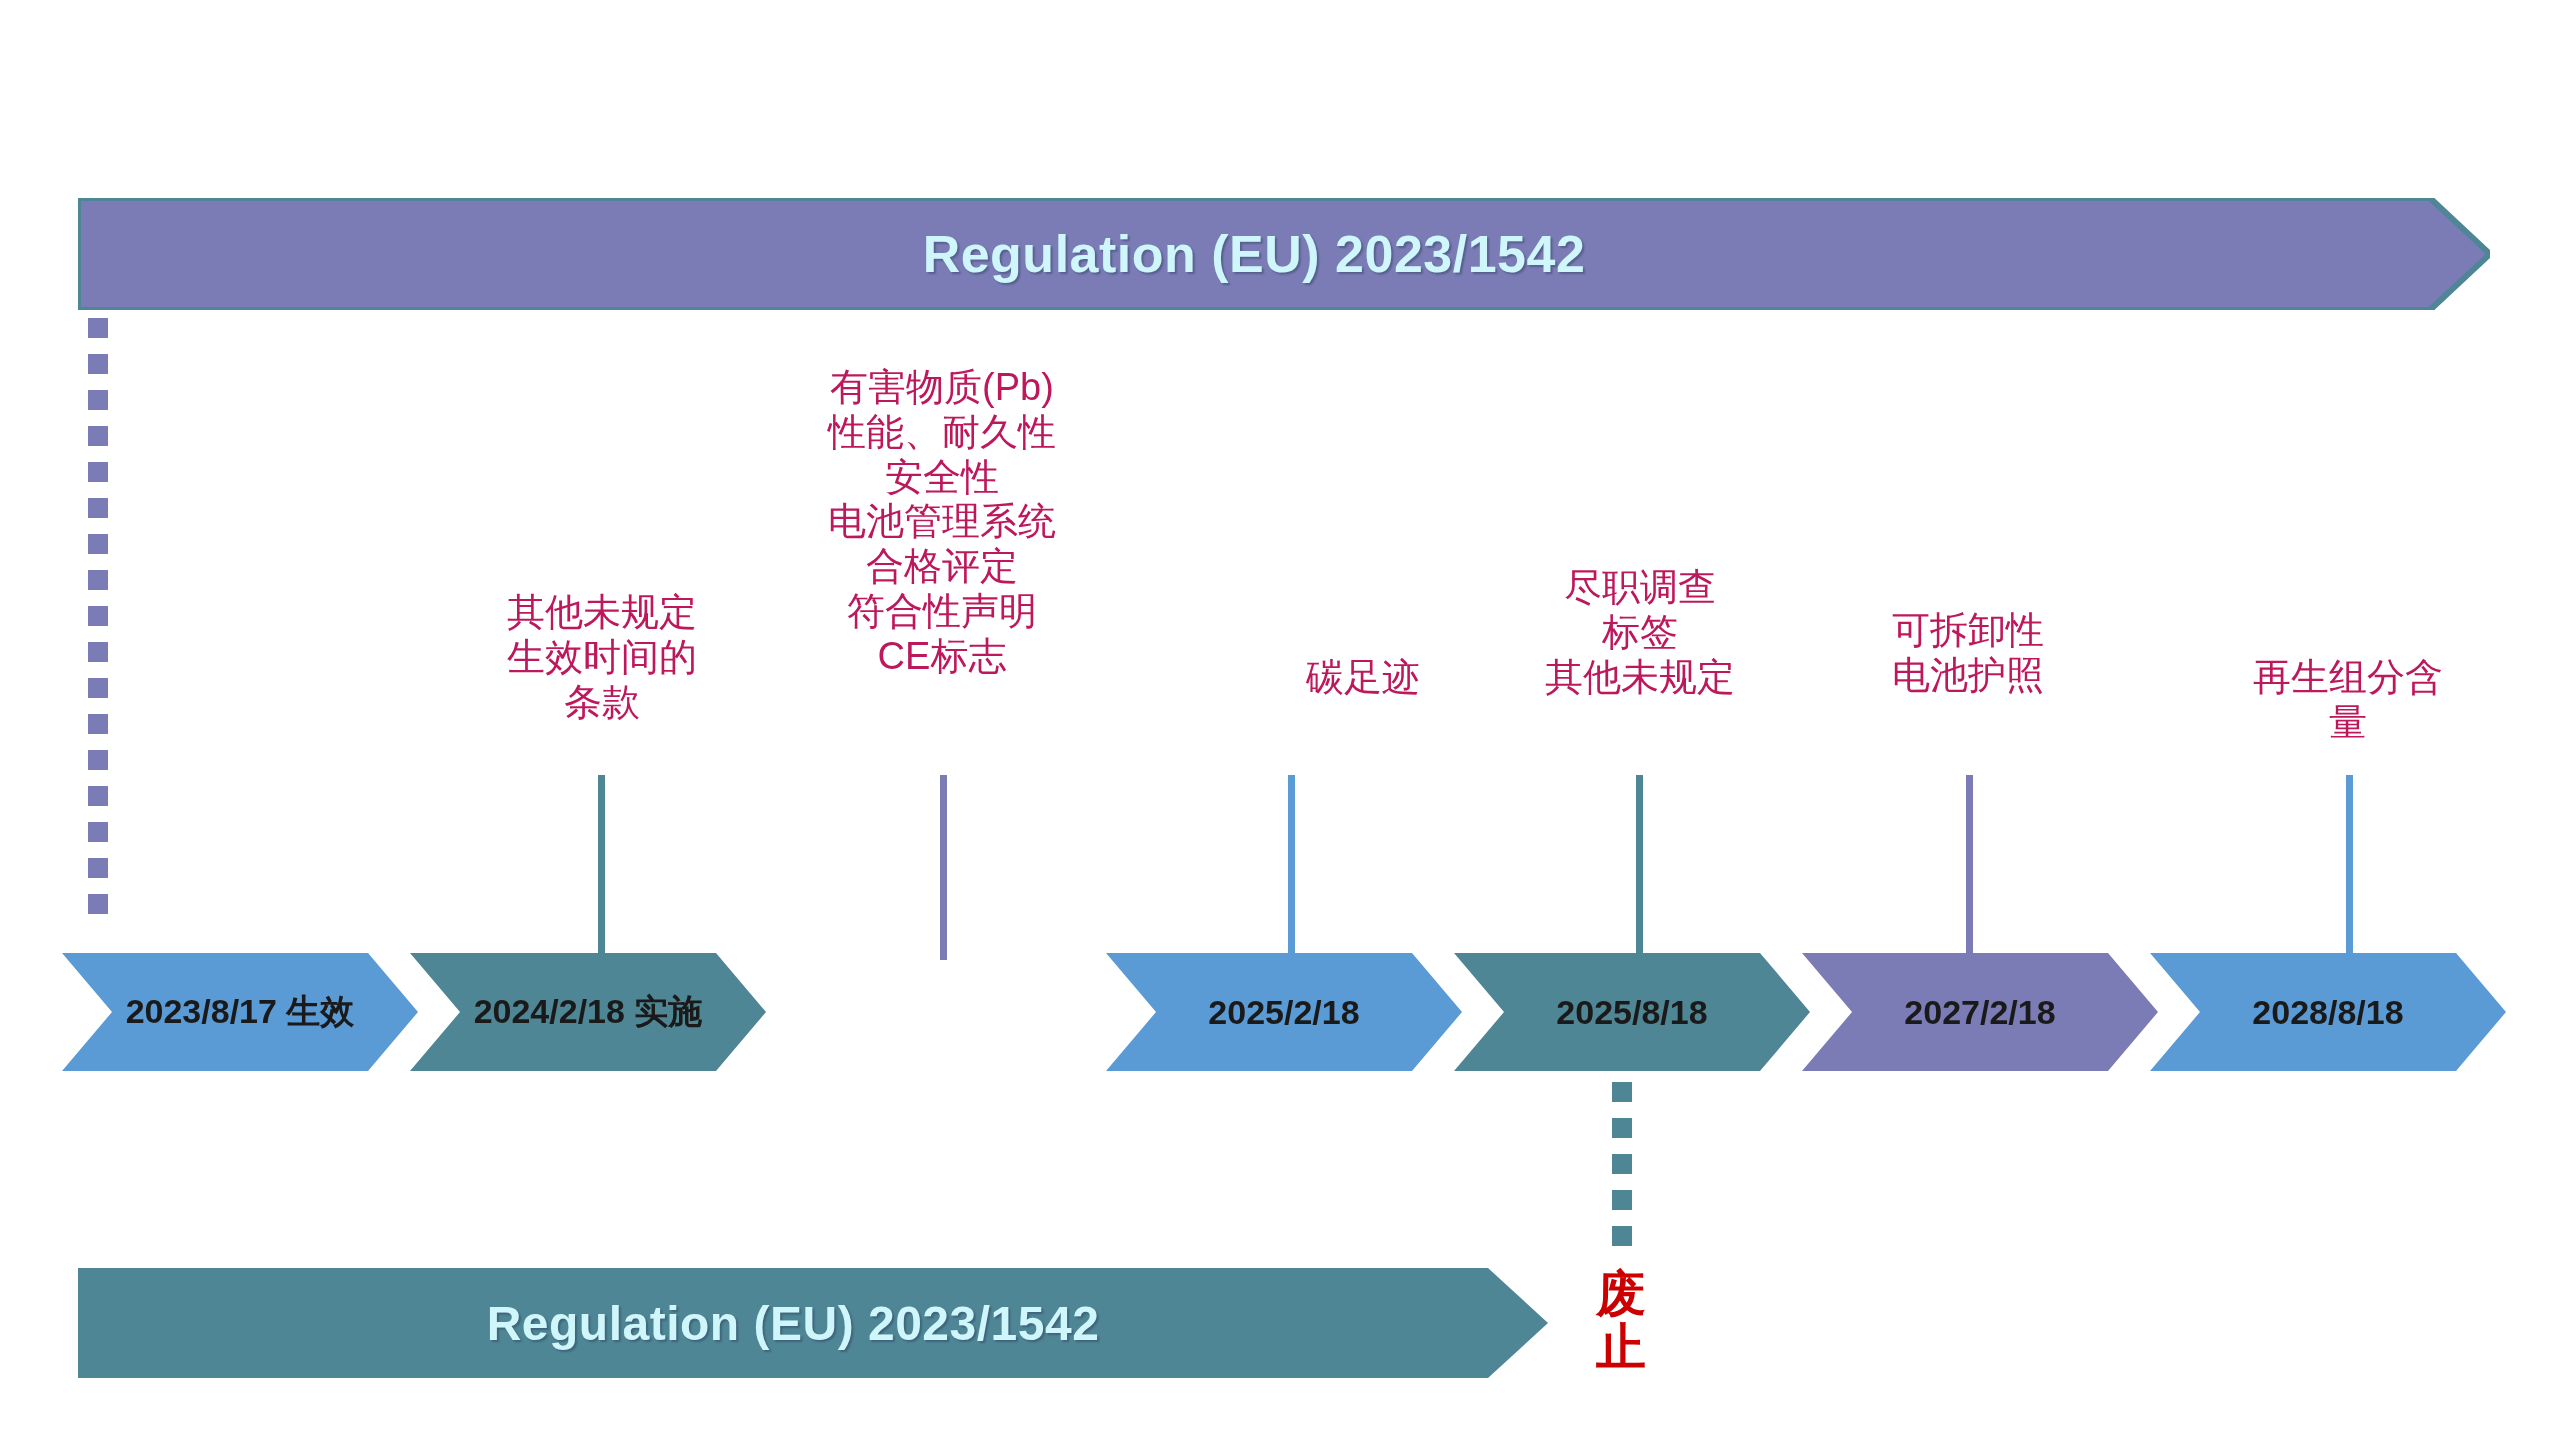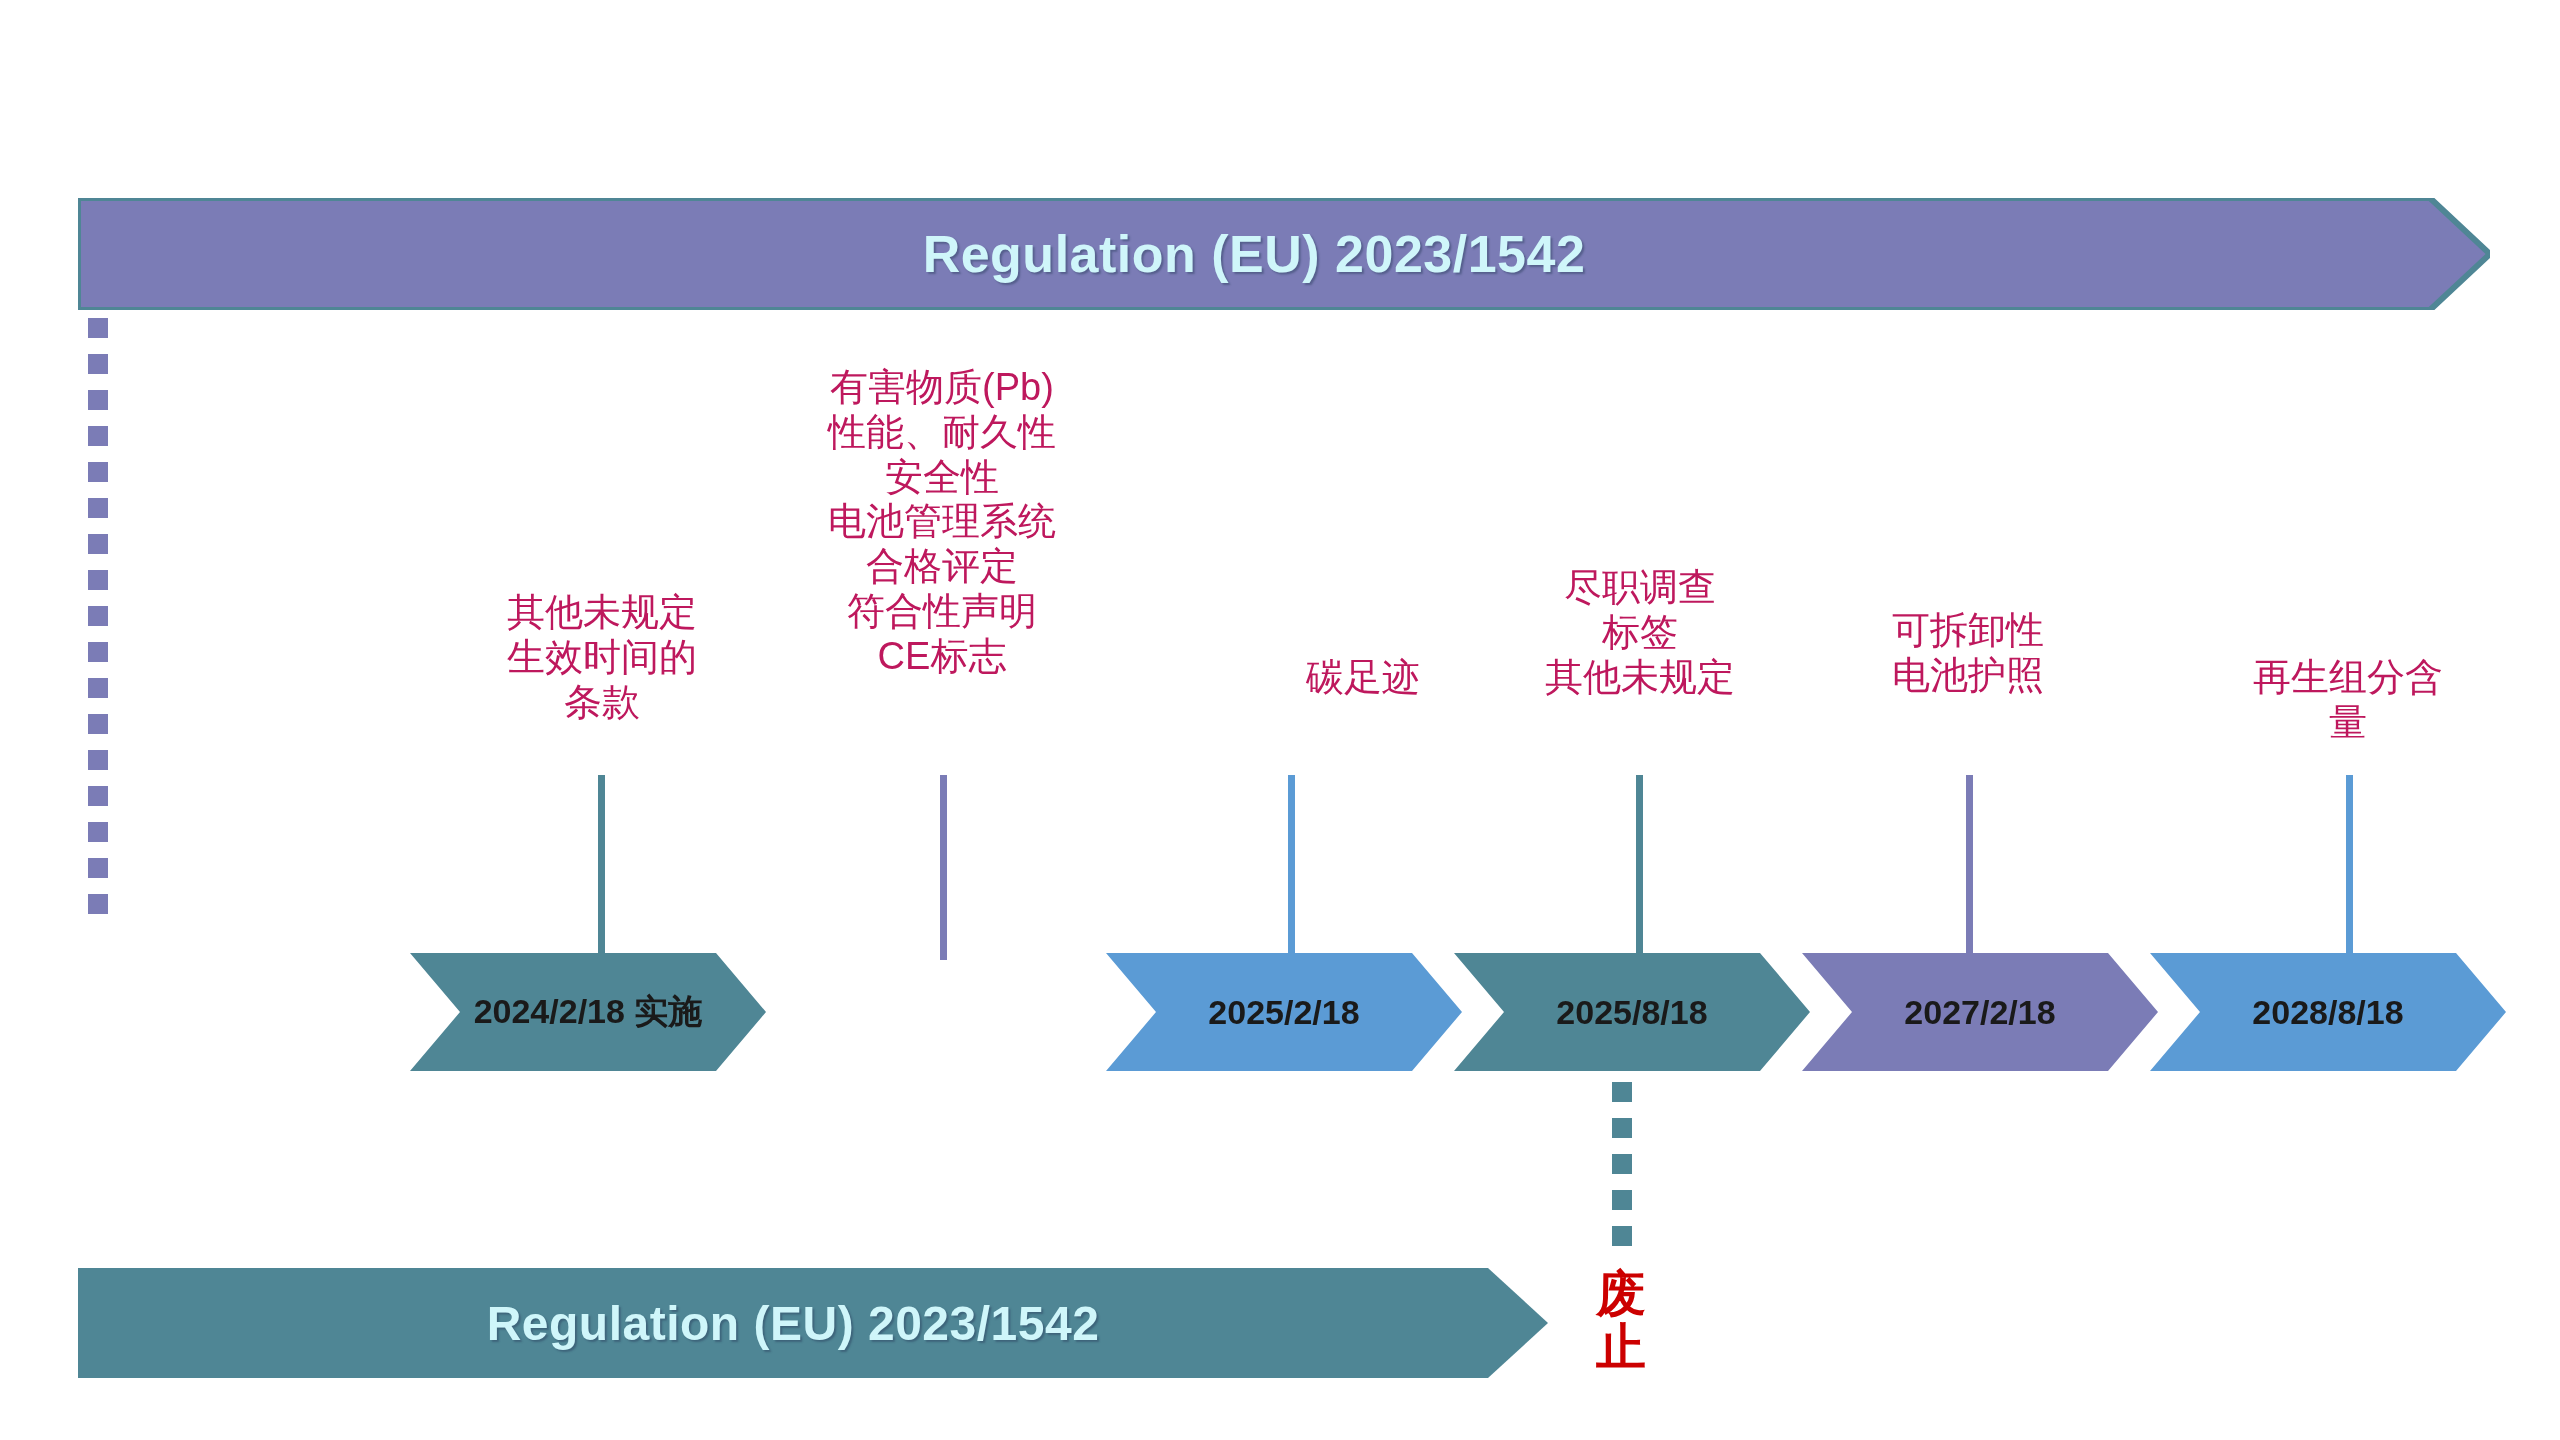--- a/index.html
+++ b/index.html
@@ -191,20 +191,26 @@
 
   <div class="stem" style="left:598px; top:775px; height:185px; background:#4F8695;"></div>
   <div class="stem" style="left:940px; top:775px; height:185px; background:#7B7CB6;"></div>
   <div class="stem" style="left:1288px; top:775px; height:185px; background:#5B9BD5;"></div>
   <div class="stem" style="left:1636px; top:775px; height:185px; background:#4F8695;"></div>
   <div class="stem" style="left:1966px; top:775px; height:185px; background:#7B7CB6;"></div>
   <div class="stem" style="left:2346px; top:775px; height:185px; background:#5B9BD5;"></div>
 
   <div id="chevron-row">
 
+    <div class="chevron" style="left:62px; width:356px;">
+      <svg class="chevron-shape" viewBox="0 0 356 118" preserveAspectRatio="none">
+        <polygon points="0,0 306,0 356,59 306,118 0,118 50,59" fill="#5B9BD5"></polygon>
+      </svg>
+      <span class="chevron-label">2023/8/17 生效</span>
+    </div>
 
     <div class="chevron" style="left:410px; width:356px;">
       <svg class="chevron-shape" viewBox="0 0 356 118" preserveAspectRatio="none">
         <polygon points="0,0 306,0 356,59 306,118 0,118 50,59" fill="#4F8695"></polygon>
       </svg>
       <span class="chevron-label">2024/2/18 实施</span>
     </div>
 
 
     <div class="chevron" style="left:1106px; width:356px;">

